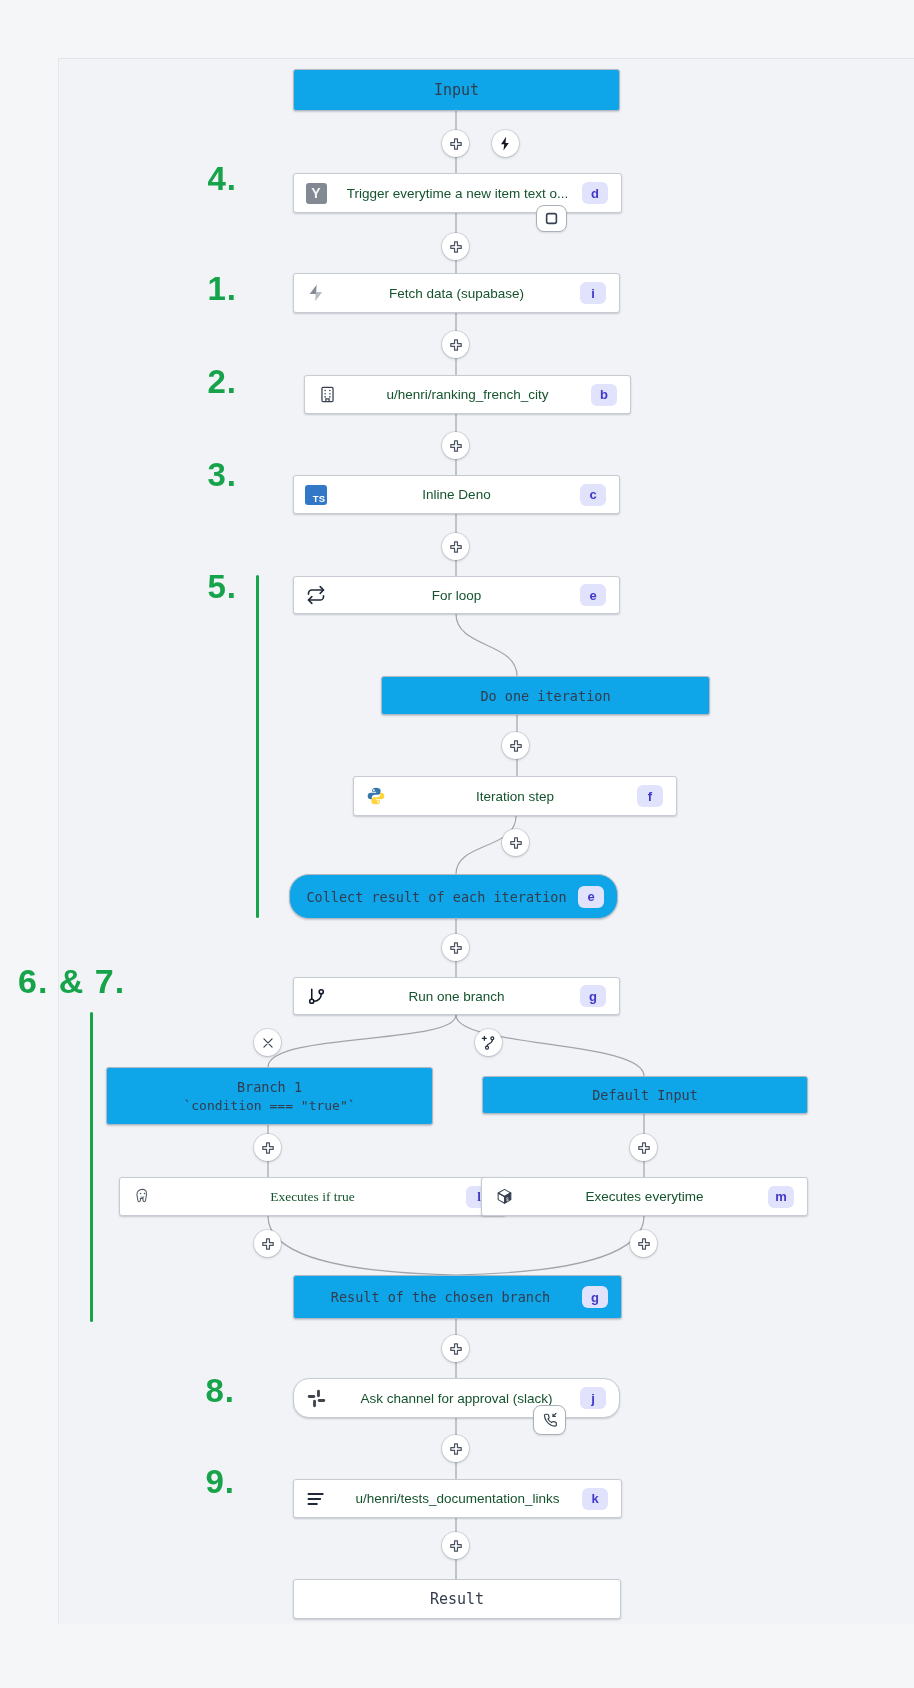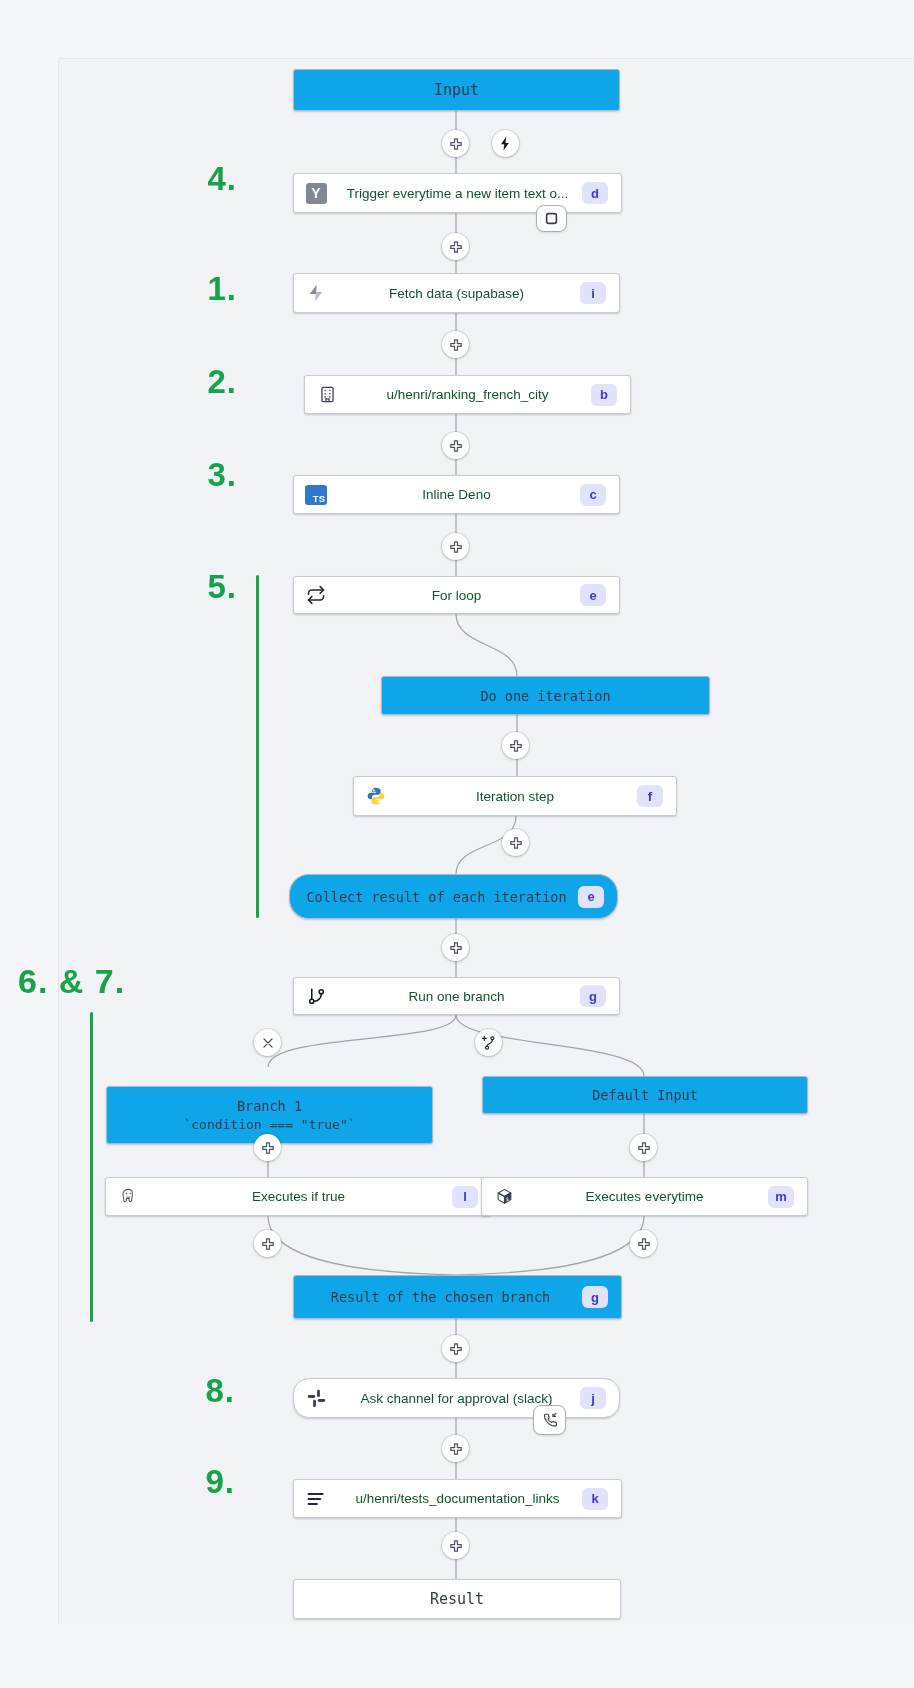--- a/index.html
+++ b/index.html
@@ -22,21 +22,21 @@
            display:flex;align-items:center;justify-content:center;cursor:pointer;}
   .subbtn{position:absolute;background:#fff;border:1px solid #aab0ba;border-radius:8px;
           display:flex;align-items:center;justify-content:center;box-shadow:0 1px 2px rgba(15,23,42,.12);}
   .gline{position:absolute;width:3px;background:#16a34a;border-radius:2px;}
   .gnum{position:absolute;color:#16a34a;font-weight:bold;font-size:33px;letter-spacing:1px;}
   .gnum.r{width:62px;text-align:right;}
   .tsicon{width:40px;height:20px;background:#3178c6;border-radius:3px;color:#fff;font-weight:bold;
           font-size:9.5px;display:flex;align-items:flex-end;justify-content:flex-end;padding:0 2px 1px 0;box-sizing:border-box;}
   .yicon{width:21px;height:21px;background:#838992;border-radius:3px;color:#f3f4f6;font-weight:bold;
          font-size:14px;display:flex;align-items:center;justify-content:center;}
-  .col{flex-direction:column;gap:3px;margin-top:19px;}
+  .col{flex-direction:column;gap:3px;}
 </style>
 </head>
 <body>
 
 <div class="stage">
   <div class="canvas-bg"></div>
 
   <svg class="edges" width="914" height="1688" viewBox="0 0 914 1688">
     <g fill="none" stroke="#a0a4ab" stroke-width="1.2">
       <path d="M456 111 V173"></path>
@@ -170,21 +170,21 @@
 
   <div class="node vnode mono col" style="left:106px;top:1067px;width:327px;height:58px;display:flex;">
     <span class="nlabel">Branch 1</span>
     <span class="nlabel" style="font-size:13px;">`condition === "true"`</span>
   </div>
 
   <div class="node vnode mono" style="left:482px;top:1076px;width:326px;height:38px;">
     <span class="nlabel">Default Input</span>
   </div>
 
-  <div class="node" style="left:105px;top:1177px;width:387px;height:39px;">
+  <div class="node" style="left:119px;top:1177px;width:387px;height:39px;font-family:Liberation Serif, serif;">
     <span class="nicon">
       <svg viewBox="0 0 24 24" width="19" height="19" fill="none" stroke="#4b5563" stroke-width="1.3">
         <path d="M12 3C7.2 3 5 6 5 9.5c0 2.5 1 4.5 1 6.5 0 1.6.8 2.5 1.8 2.5 1 0 1.6-.7 1.6-2v-2.2c.9.3 2.3.3 3.2 0v2.2c0 1.3.6 2 1.6 2s1.8-.9 1.8-2.5c0-2 1-4 1-6.5C17 6 16.8 3 12 3z"></path>
         <path d="M9.5 8.2h.01M14.5 8.2h.01" stroke-linecap="round" stroke-width="1.9"></path>
         <path d="M10 12.3c.9 1 3.1 1 4 0"></path>
       </svg>
     </span>
     <span class="nlabel">Executes if true</span>
     <span class="badge">l</span>
   </div>

